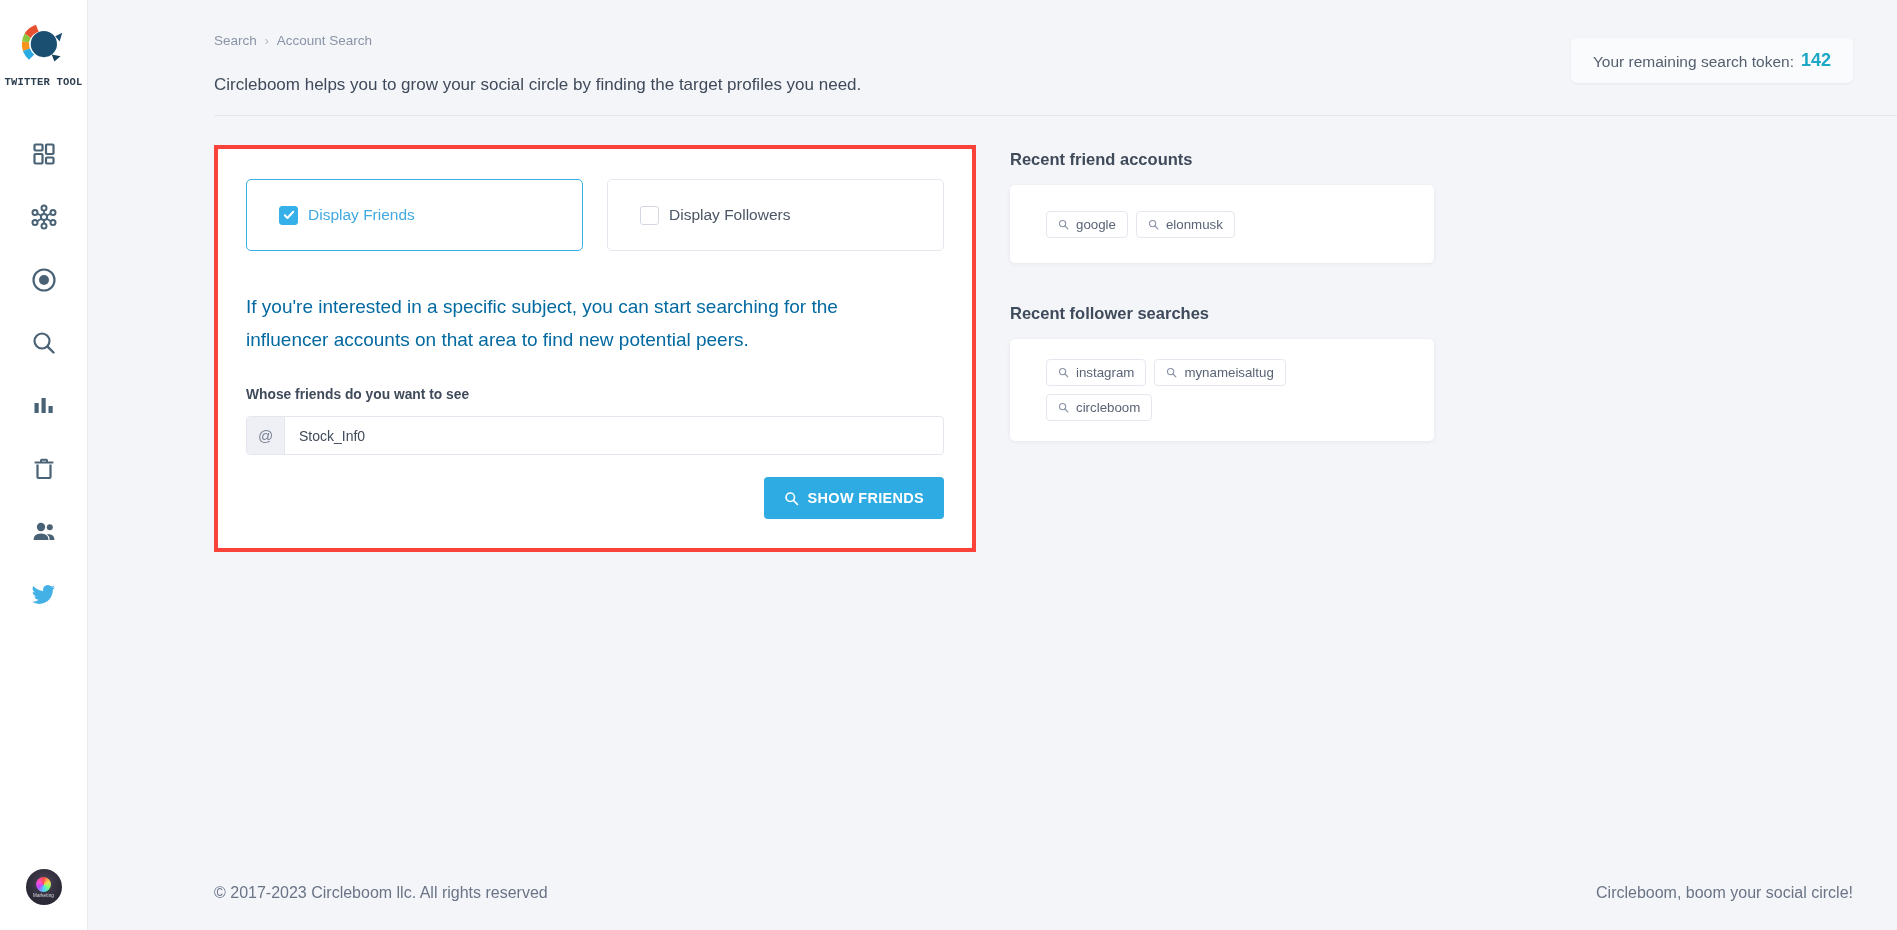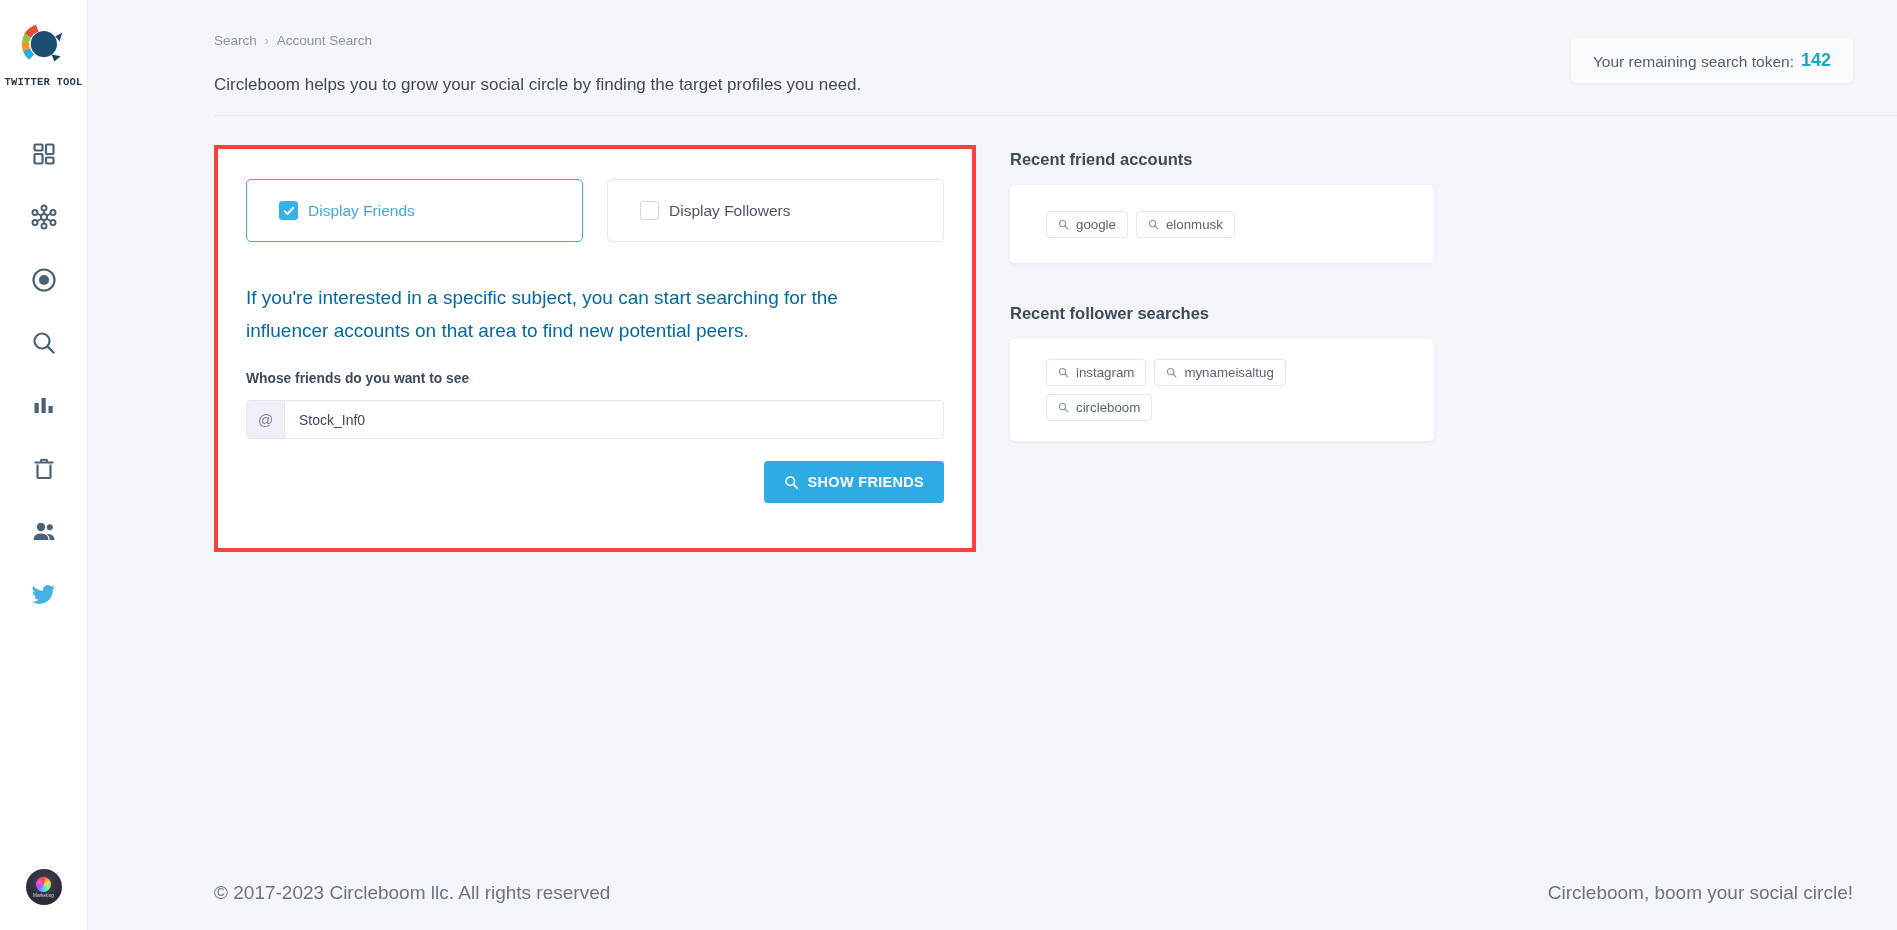--- a/index.html
+++ b/index.html
@@ -99,21 +99,21 @@
     width: 754px; height: 399px;
     background: #ffffff;
     border-radius: 4px;
     box-shadow: 0 1px 4px rgba(30,40,60,.07);
     padding: 30px 28px;
     z-index: 2;
   }
 
   .choice-row { display: flex; gap: 24px; }
   .choice {
-    flex: 1 1 0; height: 63px;
+    flex: 1 1 0; height: 72px;
     border: 1px solid #e4e7ee; border-radius: 5px;
     display: flex; align-items: center; padding-left: 32px;
     cursor: pointer; background: #fff;
   }
   .choice.active { border-color: #35b0e8; }
   .cb {
     width: 19px; height: 19px; border-radius: 3px;
     border: 1.5px solid #d3d8e0; background: #fff;
     flex: 0 0 19px; margin-right: 10px;
     display: flex; align-items: center; justify-content: center;
@@ -124,21 +124,21 @@
   .choice-label { font-size: 15.5px; color: #4b5565; }
   .choice.active .choice-label { color: #3fa9e0; }
 
   .hint {
     margin-top: 40px;
     font-size: 19px; color: #0369a1; line-height: 1.72;
     max-width: 600px;
   }
 
   .field-label {
-    margin-top: 24px;
+    margin-top: 31px;
     font-size: 13.8px; font-weight: bold; color: #3f4a5a;
   }
 
   .input-group {
     margin-top: 14px;
     display: flex; align-items: stretch;
     border: 1px solid #e4e7ee; border-radius: 4px; overflow: hidden;
     height: 39px; background: #fff;
   }
   .input-prefix {
@@ -185,21 +185,21 @@
     font-size: 13.3px; color: #5a6475;
     display: flex; align-items: center; gap: 7px;
     cursor: pointer;
   }
 
   
   .footer {
     position: absolute; left: 0; bottom: 0;
     width: 100%; height: 74px;
     display: flex; align-items: center;
-    font-size: 19px; color: #6a7486;
+    font-size: 16px; color: #6a7486;
   }
   .copyright { position: absolute; left: 126px; }
   .flinks { position: absolute; left: 690px; display: flex; align-items: center; }
   .flink { padding: 0 18px; cursor: pointer; color: #5a6475; }
   .fdiv { width: 1px; height: 17px; background: #d9dde5; }
   .tagline { position: absolute; right: 44px; color: #6a7486; }
 </style>
 </head>
 <body>
 

